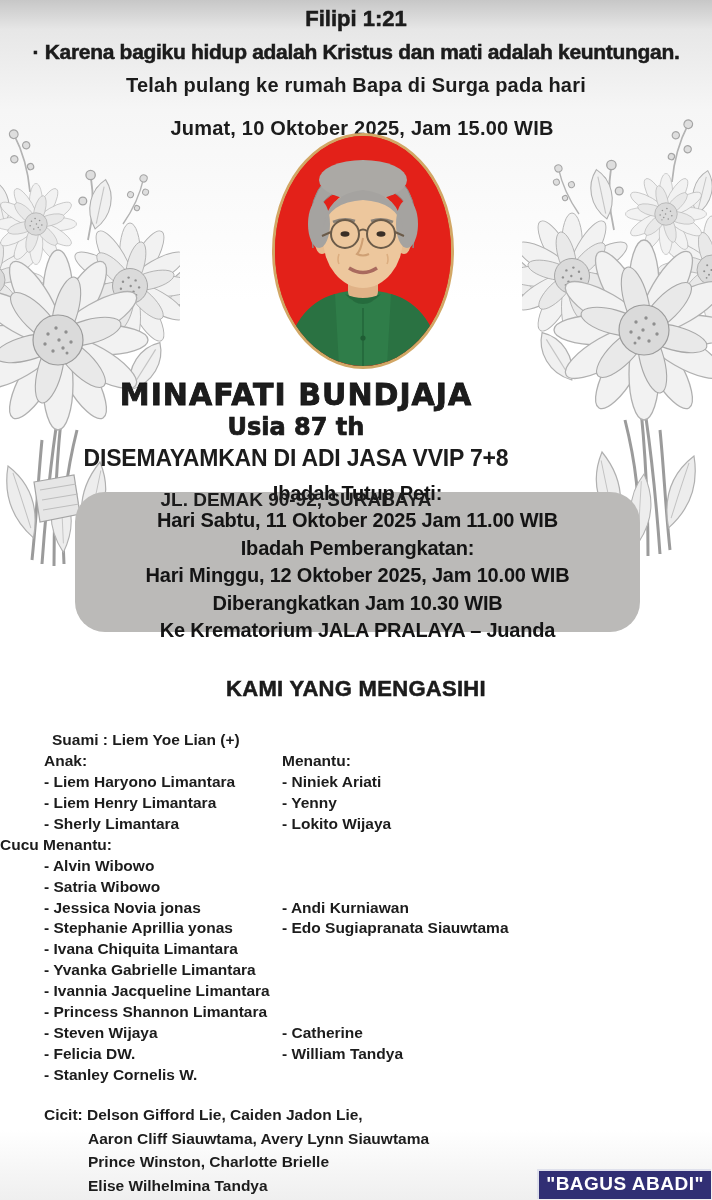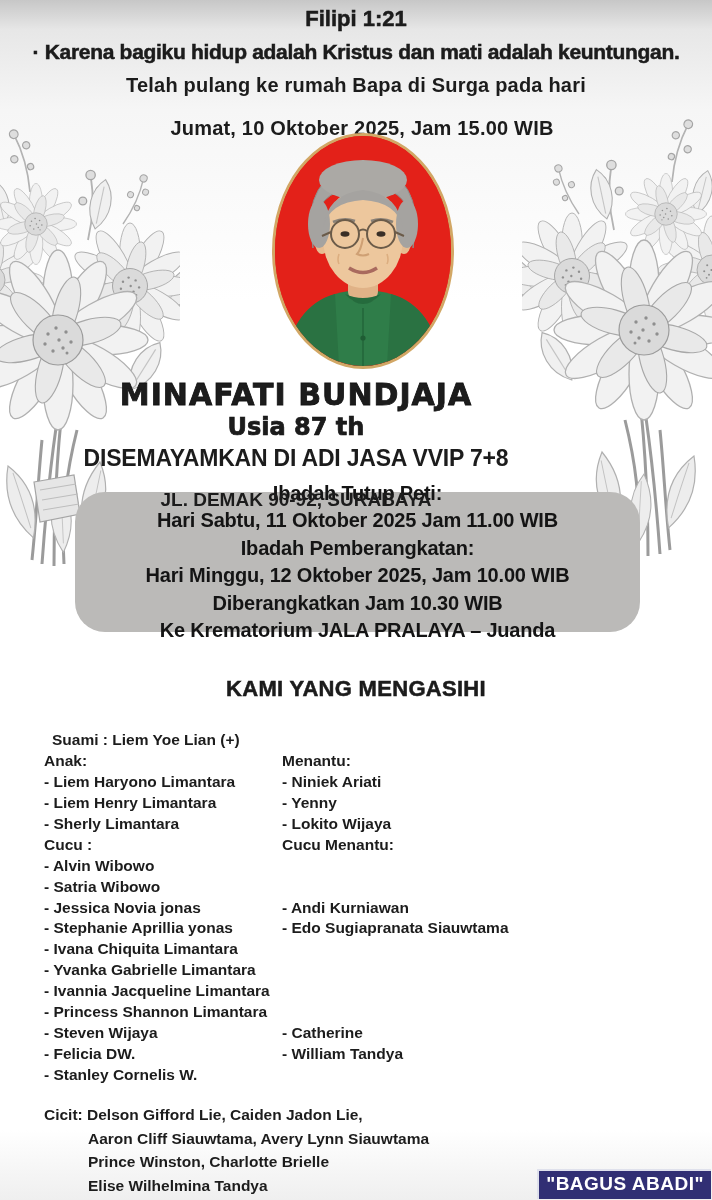--- a/index.html
+++ b/index.html
@@ -225,21 +225,20 @@
       </div>
     <div class="fam-row">
         <div class="fam-l">- Liem Henry Limantara</div>
         <div class="fam-r">- Yenny</div>
       </div>
     <div class="fam-row">
         <div class="fam-l">- Sherly Limantara</div>
         <div class="fam-r">- Lokito Wijaya</div>
       </div>
     <div class="fam-row">
-        <div class="fam-l">Cucu :</div>
         <div class="fam-r">Cucu Menantu:</div>
       </div>
     <div class="fam-row">
         <div class="fam-l">- Alvin Wibowo</div>
         <div class="fam-r"></div>
       </div>
     <div class="fam-row">
         <div class="fam-l">- Satria Wibowo</div>
         <div class="fam-r"></div>
       </div>

